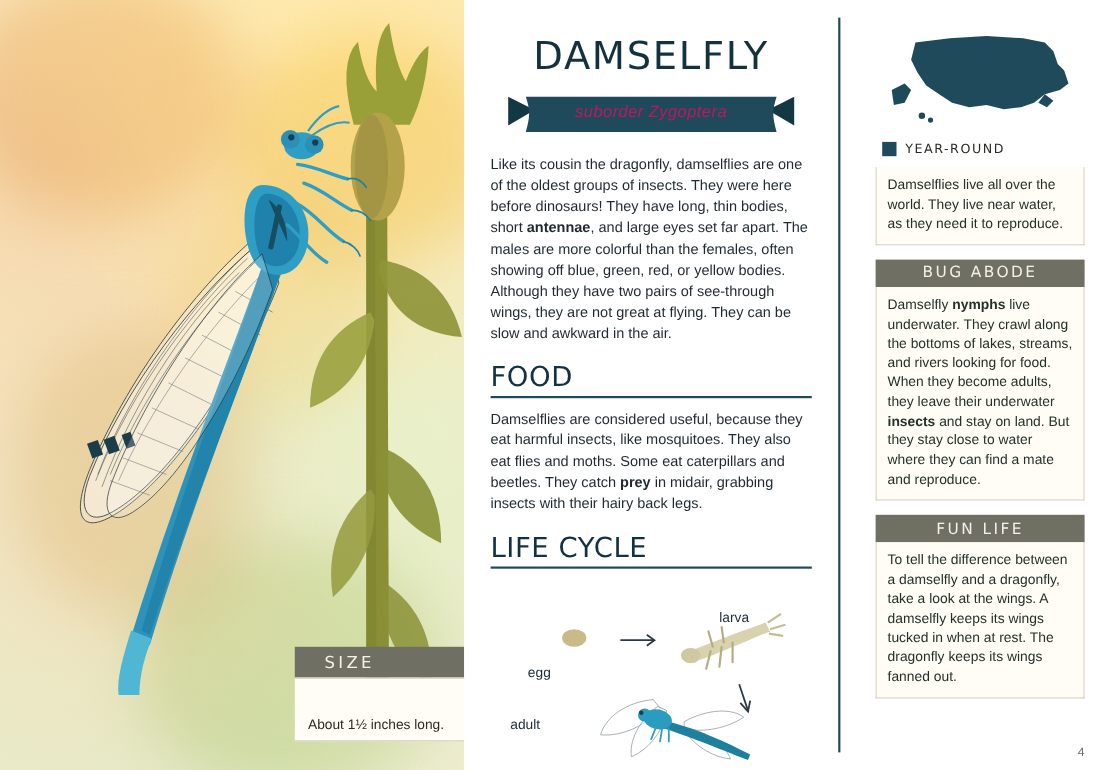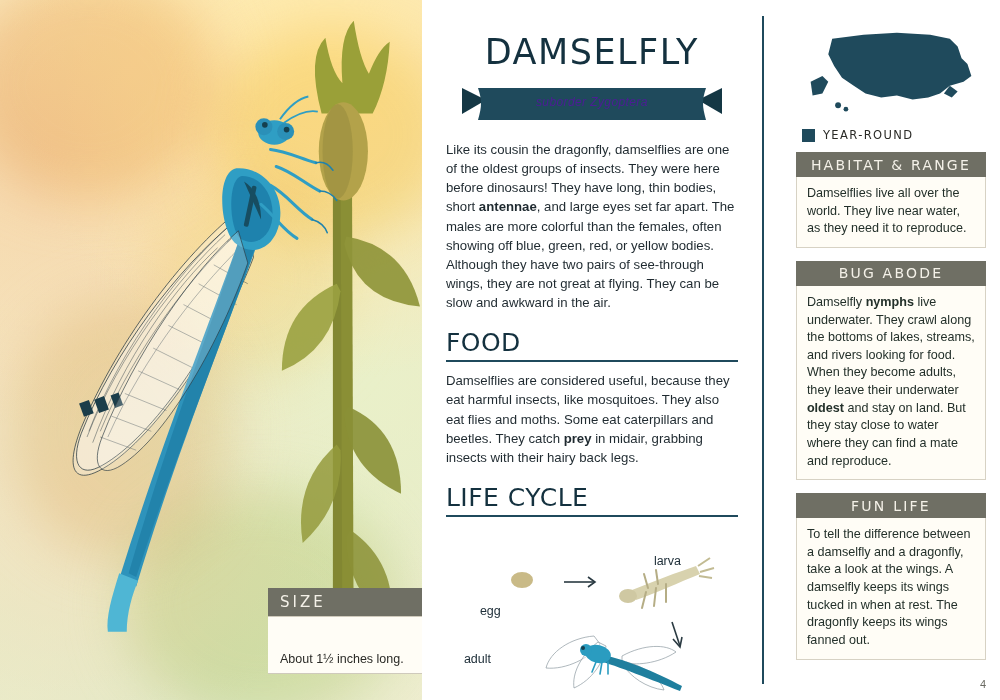--- a/index.html
+++ b/index.html
@@ -48,20 +48,21 @@
   
   .size-band {
     position: absolute;
     left: 268px;
     top: 588px;
     width: 178px;
     height: 28px;
     background: #6f6f64;
     display: flex;
     align-items: center;
+    padding-left: 15px;
   }
   .size-band .label {
     color: #f4f1e8;
     font-size: 15px;
     letter-spacing: 3px;
     padding-left: 12px;
     font-family: "DejaVu Sans", sans-serif;
   }
   .size-box {
     position: absolute;
@@ -98,22 +99,22 @@
     margin-top: 10px;
     font-weight: 400;
   }
   .ribbon { position: relative; width: 280px; height: 46px; margin: 8px auto 0; }
   .ribbon .sub {
     position: absolute;
     inset: 0;
     display: flex;
     align-items: center;
     justify-content: center;
-    color: #4c1d95;
-    font-size: 12px;
+    color: #be185d;
+    font-size: 15px;
     font-style: italic;
     letter-spacing: .4px;
     padding-bottom: 3px;
   }
   .body-text {
     margin-top: 14px;
     font-size: 13.2px;
     line-height: 1.45;
     color: #1f2a30;
   }
@@ -394,26 +395,25 @@
         <circle cx="36" cy="86" r="3" fill="#1f4a5c"></circle>
         <circle cx="44" cy="90" r="2.4" fill="#1f4a5c"></circle>
       </svg>
     </div>
 
     <div class="legend">
       <span class="swatch"></span>
       <span class="ltext">YEAR-ROUND</span>
     </div>
 
-    <div class="band">HABITAT &amp; RANGE</div>
     <div class="band-body">Damselflies live all over the world. They live near water, as they need it to reproduce.</div>
 
     <div class="band">BUG ABODE</div>
     <div class="band-body">
-      <span>Damselfly </span><b>nymphs</b><span> live underwater. They crawl along the bottoms of lakes, streams, and rivers looking for food. When they become adults, they leave their underwater </span><b>oldest</b><span> and stay on land. But they stay close to water where they can find a mate and reproduce.</span>
+      <span>Damselfly </span><b>nymphs</b><span> live underwater. They crawl along the bottoms of lakes, streams, and rivers looking for food. When they become adults, they leave their underwater </span><b>insects</b><span> and stay on land. But they stay close to water where they can find a mate and reproduce.</span>
     </div>
 
     <div class="band">FUN LIFE</div>
     <div class="band-body">To tell the difference between a damselfly and a dragonfly, take a look at the wings. A damselfly keeps its wings tucked in when at rest. The dragonfly keeps its wings fanned out.</div>
 
     <div class="page-num">4</div>
   </div>
 
 </div>
 

